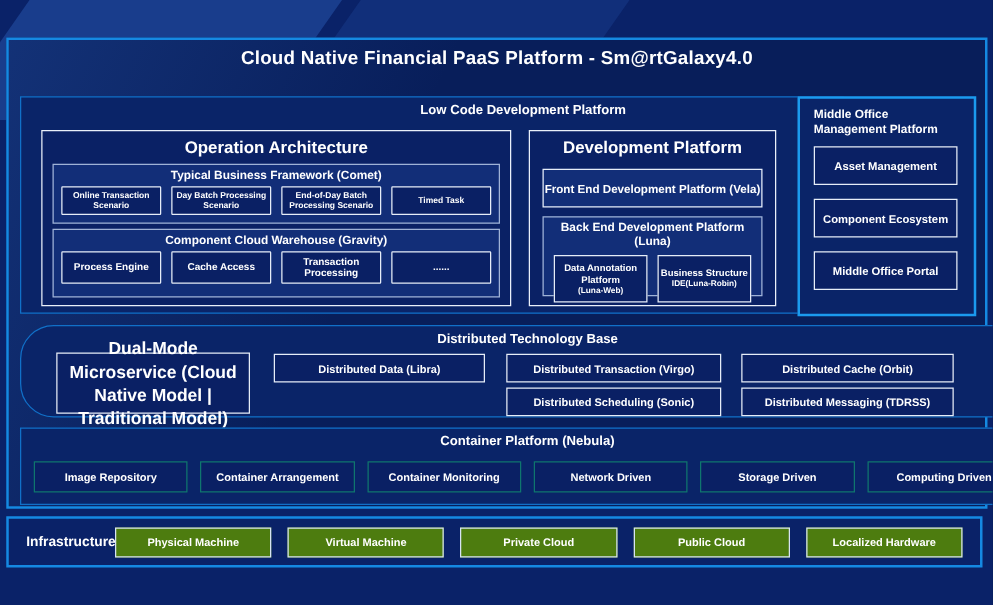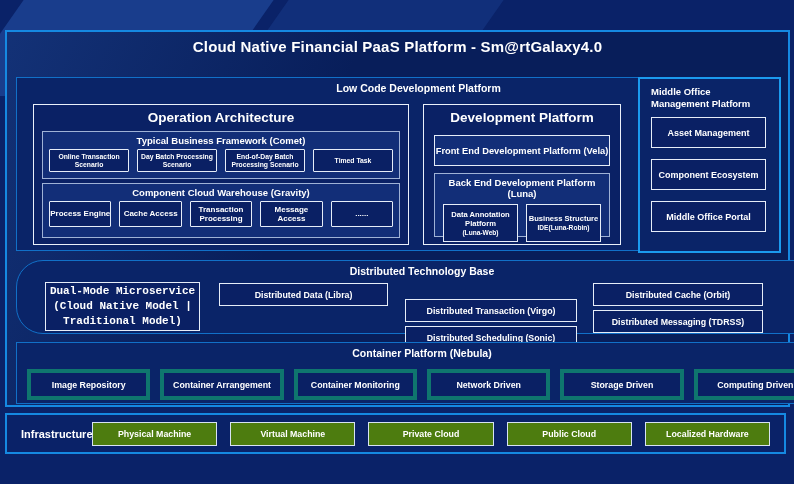--- a/index.html
+++ b/index.html
@@ -57,29 +57,29 @@
 
   .midoffice{left:638px;top:77px;width:139px;height:172px;border:2px solid #1B9AEE;background:#0A2468;position:absolute;}
   .mo-title{padding:7px 0 0 11px;width:118px;font-size:9.5px;line-height:1.3;}
   .mo-item{position:absolute;left:11px;width:113px;height:29px;border:1px solid #E6EDF8;background:#0A2064;
     display:flex;align-items:center;justify-content:center;font-size:9px;text-align:center;}
 
   .distributed{left:9px;top:228px;width:762px;height:72px;border-radius:27px;}
   .dual{position:absolute;left:28px;top:21px;width:153px;height:47px;
     border:1px solid #E6EDF8;background:#0A2064;
     display:flex;align-items:center;justify-content:center;text-align:center;
-    font-size:11px;line-height:1.35;font-family:Liberation Mono, monospace;}
+    font-size:14px;line-height:1.35;}
   .dnode{position:absolute;height:21px;border:1px solid #E6EDF8;background:#0A2064;
     display:flex;align-items:center;justify-content:center;font-size:8.8px;text-align:center;}
-  .dc1{left:202px;width:167px;} .dc2{left:388px;width:170px;margin-top:16px;} .dc3{left:576px;width:168px;}
+  .dc1{left:202px;width:167px;} .dc2{left:388px;width:170px;} .dc3{left:576px;width:168px;}
   .dr1{top:22px;} .dr2{top:49px;}
 
   .containerp{left:9px;top:310px;width:762px;height:60px;}
   .cp-row{position:absolute;left:0;top:26px;width:100%;display:flex;gap:10px;padding:0 10px;box-sizing:border-box;}
-  .cp-chip{flex:1;height:23px;border:4px solid #0f766e;background:#0A2064;
+  .cp-chip{flex:1;height:23px;border:1px solid #0f766e;background:#0A2064;
     display:flex;align-items:center;justify-content:center;font-size:8.8px;}
 
   .infra{position:absolute;left:5px;top:413px;width:777px;height:37px;
     border:2px solid #1589E2;background:#0A2268;}
   .infra-label{position:absolute;left:14px;top:0;height:100%;display:flex;align-items:center;font-size:11px;}
   .infra-row{position:absolute;left:85px;right:14px;top:7px;display:flex;gap:13px;}
   .infra-chip{flex:1;height:22px;border:1px solid #D7E3F4;background:#4d7c0f;
     display:flex;align-items:center;justify-content:center;font-size:8.8px;}
 </style>
 </head>
@@ -106,21 +106,20 @@
           <div class="chip chip-xs">Timed Task</div>
         </div>
       </div>
 
       <div class="subpanel gravity">
         <div class="subpanel-title">Component Cloud Warehouse (Gravity)</div>
         <div class="chiprow">
           <div class="chip chip-s">Process Engine</div>
           <div class="chip chip-s">Cache Access</div>
           <div class="chip chip-s">Transaction Processing</div>
-          <div class="chip chip-s">Message Access</div>
           <div class="chip chip-s">......</div>
         </div>
       </div>
     </div>
 
     <div class="panel dp">
       <div class="panel-title">Development Platform</div>
 
       <div class="fe-box">Front End Development Platform (Vela)</div>
 

